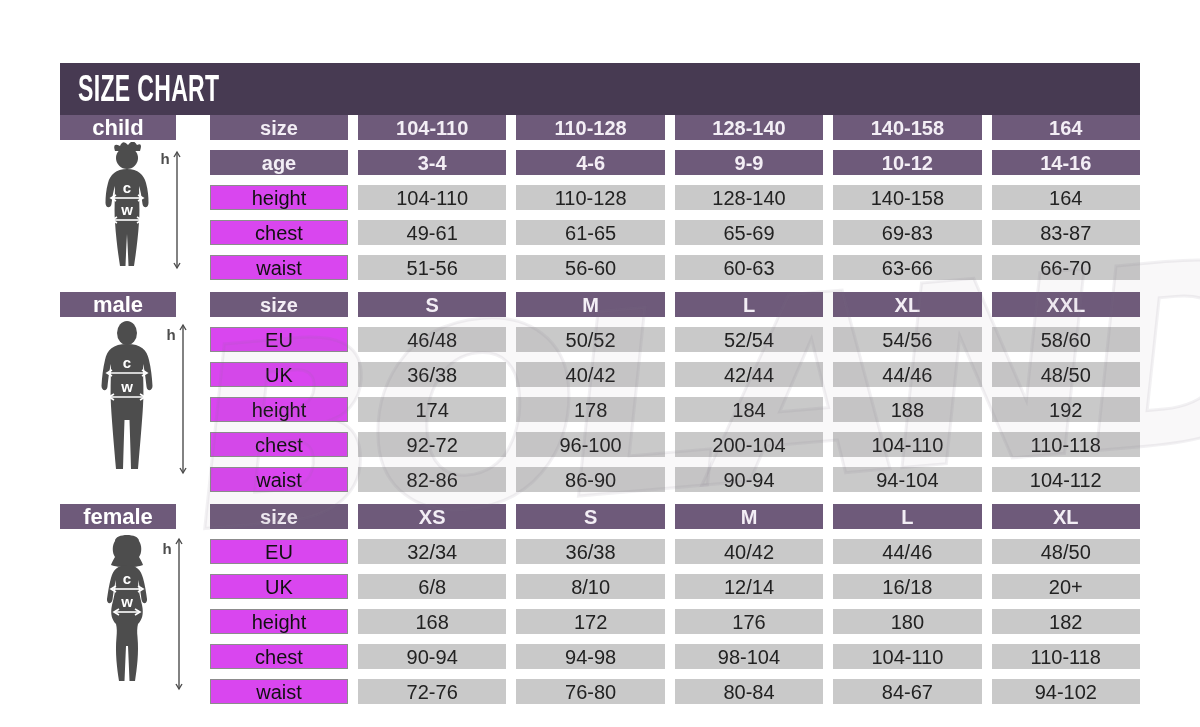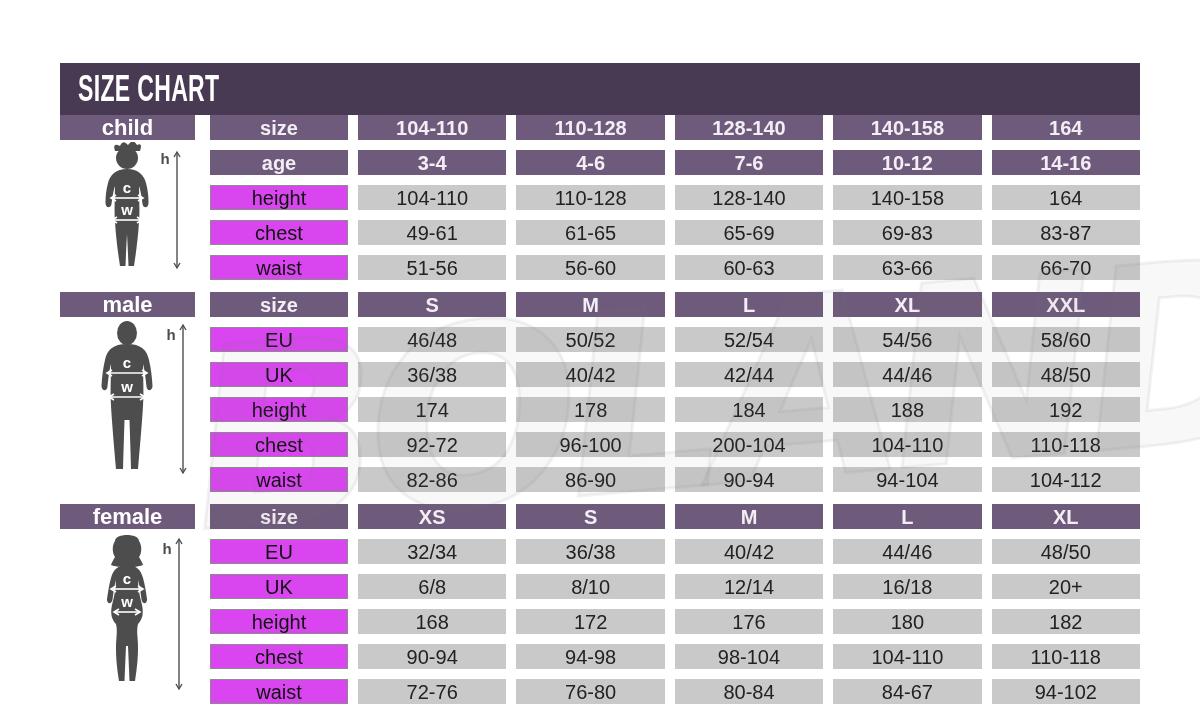--- a/index.html
+++ b/index.html
@@ -15,21 +15,21 @@
     display:inline-block; color:#fff; font-size:36px; font-weight:bold;
     letter-spacing:0.5px; transform:scaleX(0.64); transform-origin:left center;
     white-space:nowrap;
   }
 
   .content { position:absolute; top:115px; left:60px; width:1080px; }
 
   .size-section { display:flex; margin-bottom:12px; }
   .side { width:150px; flex:0 0 150px; }
   .side-label {
-    height:25px; width:135px; background:#6e5a7a; color:#fff;
+    height:25px; width:116px; background:#6e5a7a; color:#fff;
     display:flex; align-items:center; justify-content:center;
     font-size:22px; font-weight:bold;
   }
   .figure-wrap { display:flex; justify-content:center; margin-top:2px; }
 
   .grid {
     flex:1; display:grid;
     grid-template-columns:138px repeat(5, 1fr);
     column-gap:22px; row-gap:7px; align-content:start;gap:10px;
   }
@@ -99,21 +99,21 @@
       <div class="grid">
           <div class="cell head-label">size</div>
           <div class="cell head">104-110</div>
           <div class="cell head">110-128</div>
           <div class="cell head">128-140</div>
           <div class="cell head">140-158</div>
           <div class="cell head">164</div>
           <div class="cell head-label">age</div>
           <div class="cell head">3-4</div>
           <div class="cell head">4-6</div>
-          <div class="cell head">7-6</div>
+          <div class="cell head">9-9</div>
           <div class="cell head">10-12</div>
           <div class="cell head">14-16</div>
           <div class="cell row-label">height</div>
           <div class="cell data">104-110</div>
           <div class="cell data">110-128</div>
           <div class="cell data">128-140</div>
           <div class="cell data">140-158</div>
           <div class="cell data">164</div>
           <div class="cell row-label">chest</div>
           <div class="cell data">49-61</div>

